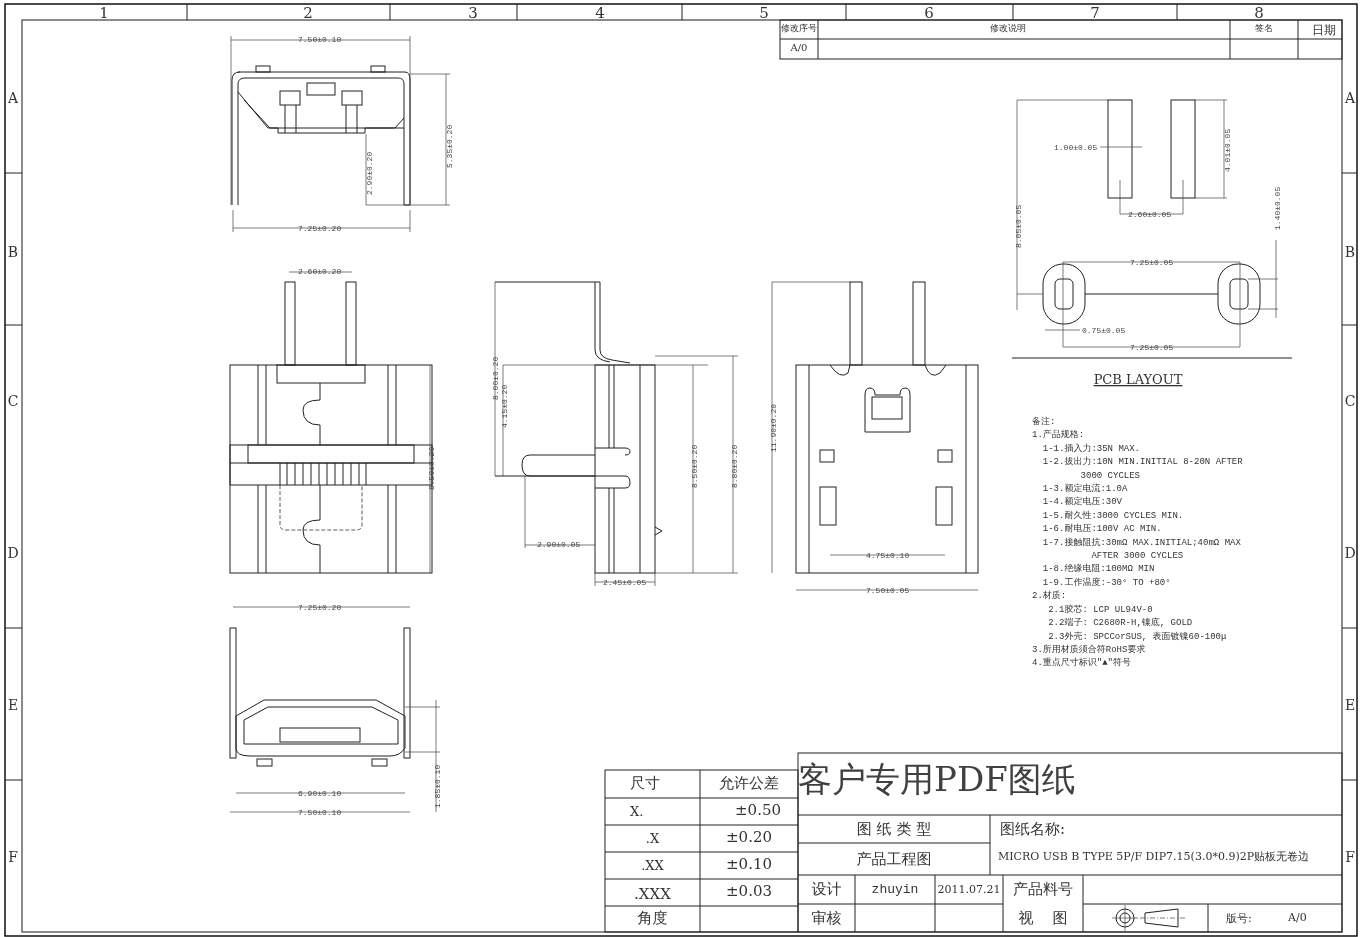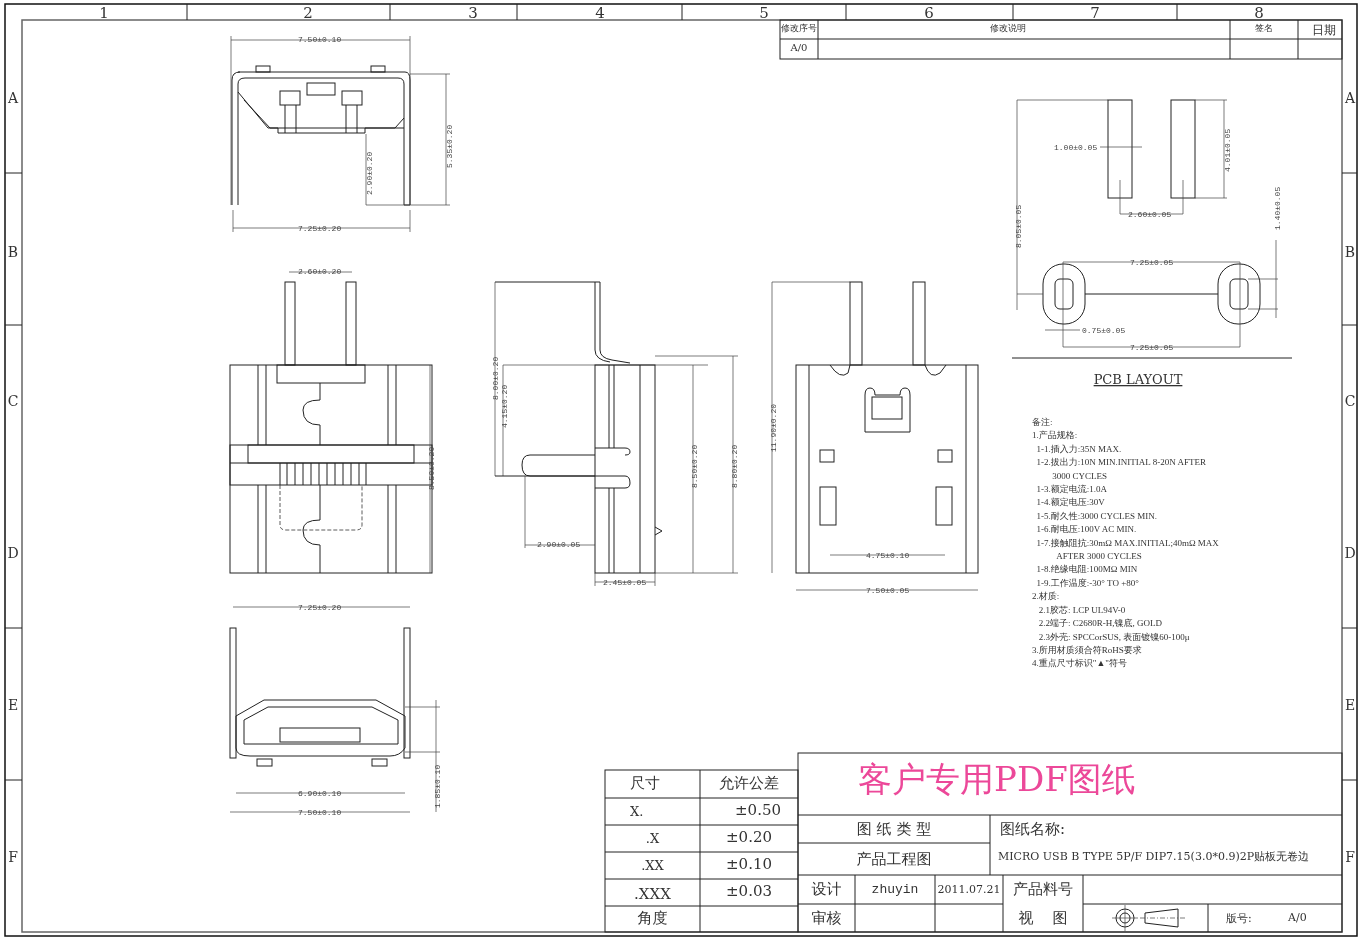--- a/index.html
+++ b/index.html
@@ -5,21 +5,21 @@
   html,body{margin:0;padding:0;background:#fff;}
   body{width:1362px;height:937px;position:relative;overflow:hidden;font-family:"DejaVu Serif","Liberation Serif",serif;color:#222;}
   svg{position:absolute;left:0;top:0;}
   .t{font-family:"DejaVu Serif","Liberation Serif",serif;fill:#333;}
   .dim{font-family:"Liberation Mono","DejaVu Sans Mono",monospace;font-size:8px;fill:#444;}
   .ln{stroke:#222;fill:none;stroke-width:1;}
   .lnb{stroke:#111;fill:none;stroke-width:1.5;}
   .thin{stroke:#444;fill:none;stroke-width:0.7;}
   .dash{stroke:#333;fill:none;stroke-width:0.8;stroke-dasharray:4 2;}
   .box{position:absolute;font-family:"DejaVu Serif","Liberation Serif",serif;color:#333;}
-  .notes{position:absolute;left:1032px;top:416px;font-family:Liberation Serif, serif;font-size:9px;line-height:13.4px;color:#333;white-space:pre;}
+  .notes{position:absolute;left:1032px;top:416px;font-family:Liberation Mono, monospace;font-size:9px;line-height:13.4px;color:#333;white-space:pre;}
 </style>
 </head>
 <body>
 
 <svg width="1362" height="937" viewBox="0 0 1362 937">
 
   <rect x="5" y="4" width="1352" height="932" class="lnb"></rect>
   <rect x="22" y="20" width="1320" height="912" class="lnb" style="stroke:#666"></rect>
 
   <g class="ln">
@@ -315,21 +315,21 @@
 <div class="box" style="left:700px;top:801px;width:116px;text-align:center;font-size:15px;">±0.50</div>
 <div class="box" style="left:605px;top:831px;width:95px;text-align:center;font-size:13px;">.X</div>
 <div class="box" style="left:700px;top:828px;width:98px;text-align:center;font-size:15px;">±0.20</div>
 <div class="box" style="left:605px;top:858px;width:95px;text-align:center;font-size:13px;">.XX</div>
 <div class="box" style="left:700px;top:855px;width:98px;text-align:center;font-size:15px;">±0.10</div>
 <div class="box" style="left:605px;top:885px;width:95px;text-align:center;font-size:15px;">.XXX</div>
 <div class="box" style="left:700px;top:882px;width:98px;text-align:center;font-size:15px;">±0.03</div>
 <div class="box" style="left:605px;top:909px;width:95px;text-align:center;font-size:15px;">角度</div>
 <div class="box" style="left:700px;top:909px;width:98px;text-align:left;font-size:15px;margin-top:28px;">±1.00°</div>
 
-<div class="box" style="left:798px;top:757px;width:544px;padding-left:60px;box-sizing:border-box;font-size:34px;color:#ec4899;">客户专用PDF图纸</div>
+<div class="box" style="left:798px;top:757px;width:544px;box-sizing:border-box;font-size:34px;color:#404040;">客户专用PDF图纸</div>
 <div class="box" style="left:798px;top:820px;width:192px;text-align:center;font-size:15px;">图 纸 类 型</div>
 <div class="box" style="left:798px;top:850px;width:192px;text-align:center;font-size:15px;">产品工程图</div>
 <div class="box" style="left:1000px;top:820px;font-size:15px;">图纸名称:</div>
 <div class="box" style="left:998px;top:849px;font-size:11px;white-space:nowrap;">MICRO USB B TYPE 5P/F DIP7.15(3.0*0.9)2P贴板无卷边</div>
 <div class="box" style="left:798px;top:880px;width:57px;text-align:center;font-size:15px;">设计</div>
 <div class="box" style="left:855px;top:882px;width:80px;text-align:center;font-size:13px;font-family:'Liberation Mono','DejaVu Sans Mono',monospace;">zhuyin</div>
 <div class="box" style="left:935px;top:883px;width:68px;text-align:center;font-size:11px;">2011.07.21</div>
 <div class="box" style="left:1003px;top:880px;width:80px;text-align:center;font-size:15px;">产品料号</div>
 <div class="box" style="left:798px;top:909px;width:57px;text-align:center;font-size:15px;">审核</div>
 <div class="box" style="left:1003px;top:909px;width:80px;text-align:center;font-size:15px;white-space:pre;">视    图</div>

